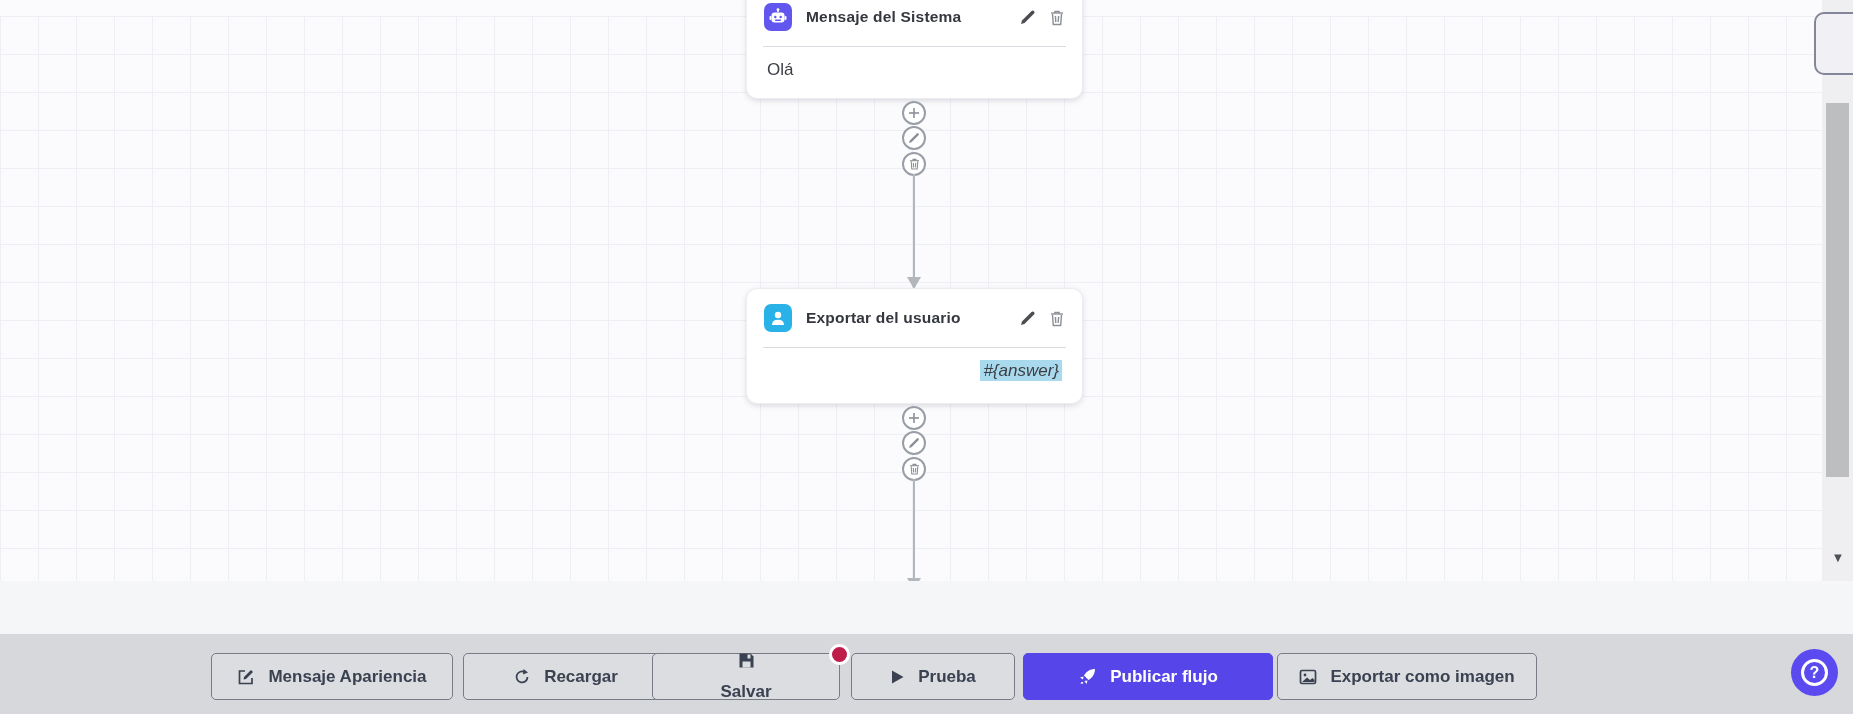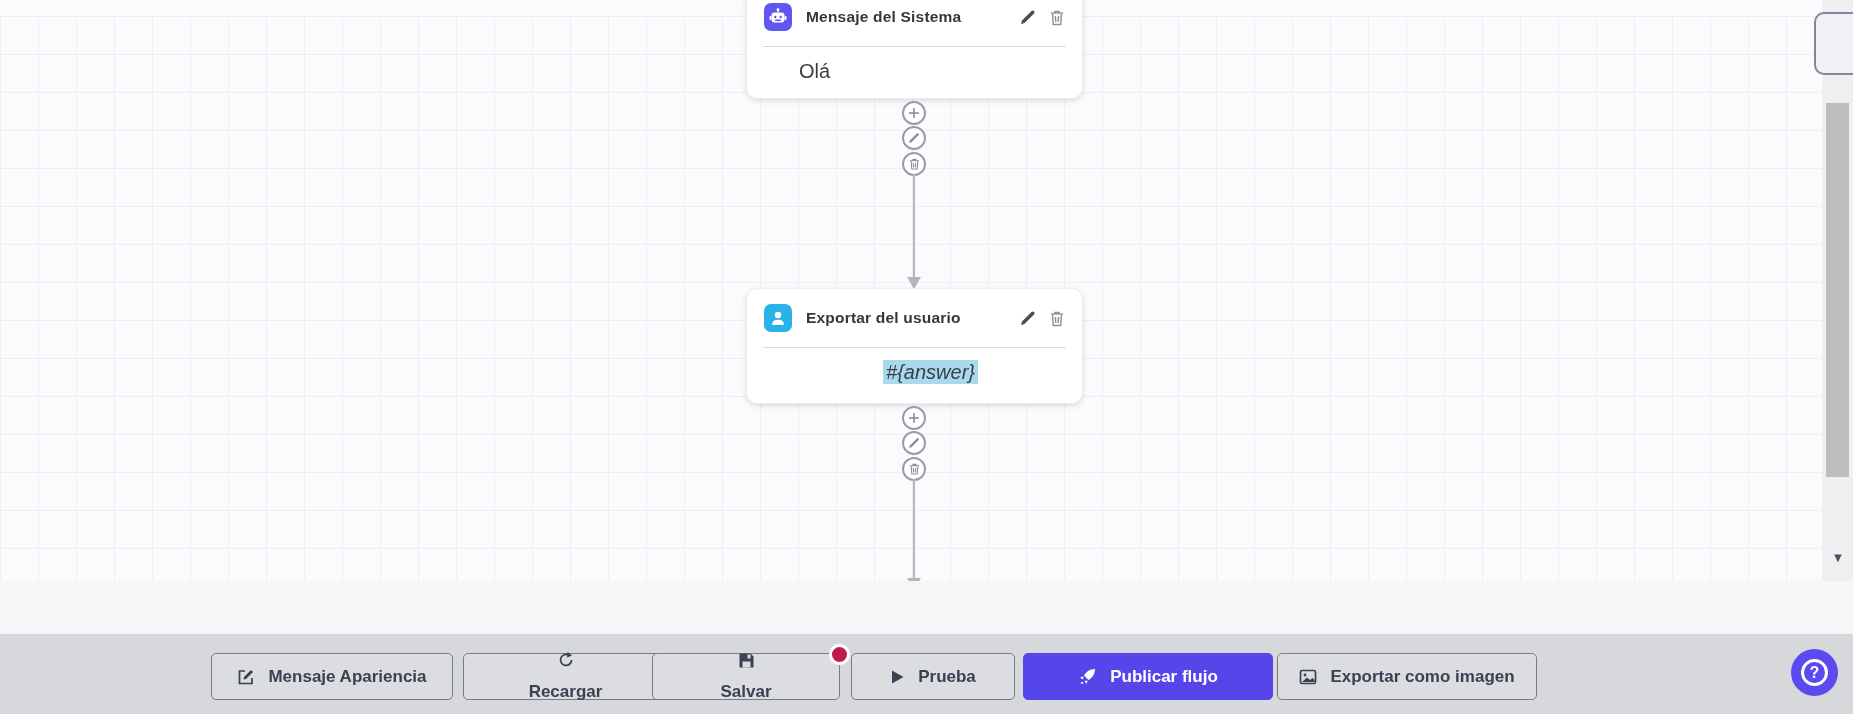--- a/index.html
+++ b/index.html
@@ -16,22 +16,22 @@
   
   .node{position:absolute;left:747px;width:335px;background:#ffffff;border-radius:10px;
     box-shadow:0 0 0 1px #ececf1, 0 2px 6px rgba(70,70,90,.22);box-sizing:border-box;}
   .node-header{display:flex;align-items:center;gap:14px;padding:0 17px;height:58px;}
   .node-icon{width:28px;height:28px;border-radius:7px;flex:0 0 28px;
     display:flex;align-items:center;justify-content:center;}
   .node-title{flex:1;font-weight:bold;font-size:15.5px;color:#34373d;letter-spacing:.2px;}
   .node-tools{display:flex;align-items:center;gap:13px;}
   .node-tools svg{display:block;cursor:pointer;}
   .node-divider{height:1px;background:#d9dbe1;margin:0 16px;}
-  .node-body{padding:13px 20px 0 20px;font-size:20px;color:#3b3e44;margin-left:32px;}
-  .node-body.center{text-align:center;}
+  .node-body{padding:13px 20px 0 20px;font-size:17px;color:#3b3e44;}
+  .node-body.center{text-align:right;}
   .hl{background:#a9d9ec;font-style:italic;padding:1px 3px;}
 
   
   .action-circle{position:absolute;left:902px;width:24px;height:24px;border-radius:50%;
     background:#fff;border:2px solid #999ea6;box-sizing:border-box;cursor:pointer;
     display:flex;align-items:center;justify-content:center;}
   .action-circle svg{display:block;}
 
   
   .connector{position:absolute;left:913px;width:2px;background:#b3b6bb;}
@@ -207,21 +207,21 @@
     <button class="tb-btn" style="left:211px;width:242px;">
       <span>
         <svg width="18" height="18" viewBox="0 0 18 18" fill="none" stroke="#3a4150" stroke-width="1.7">
           <path d="M15 10 V15.5 H2.5 V3 H8"></path>
           <path d="M6.5 11.5 L7 9 L14 2 L16 4 L9 11 Z" fill="#3a4150" stroke="none"></path>
         </svg>
       </span>
       <span>Mensaje Apariencia</span>
     </button>
 
-    <button class="tb-btn" style="left:463px;width:205px;flex-direction:column;">
+    <button class="tb-btn" style="left:463px;width:205px;">
       <span>
         <svg width="18" height="18" viewBox="0 0 18 18" fill="none">
           <path d="M14.5 9 A5.5 5.5 0 1 1 11.8 4.2" stroke="#3a4150" stroke-width="1.8"></path>
           <path d="M10.5 1 L15 4.5 L10 6.5 Z" fill="#3a4150"></path>
         </svg>
       </span>
       <span>Recargar</span>
     </button>
 
     <button class="tb-btn" style="left:652px;width:188px;flex-direction:column;">

